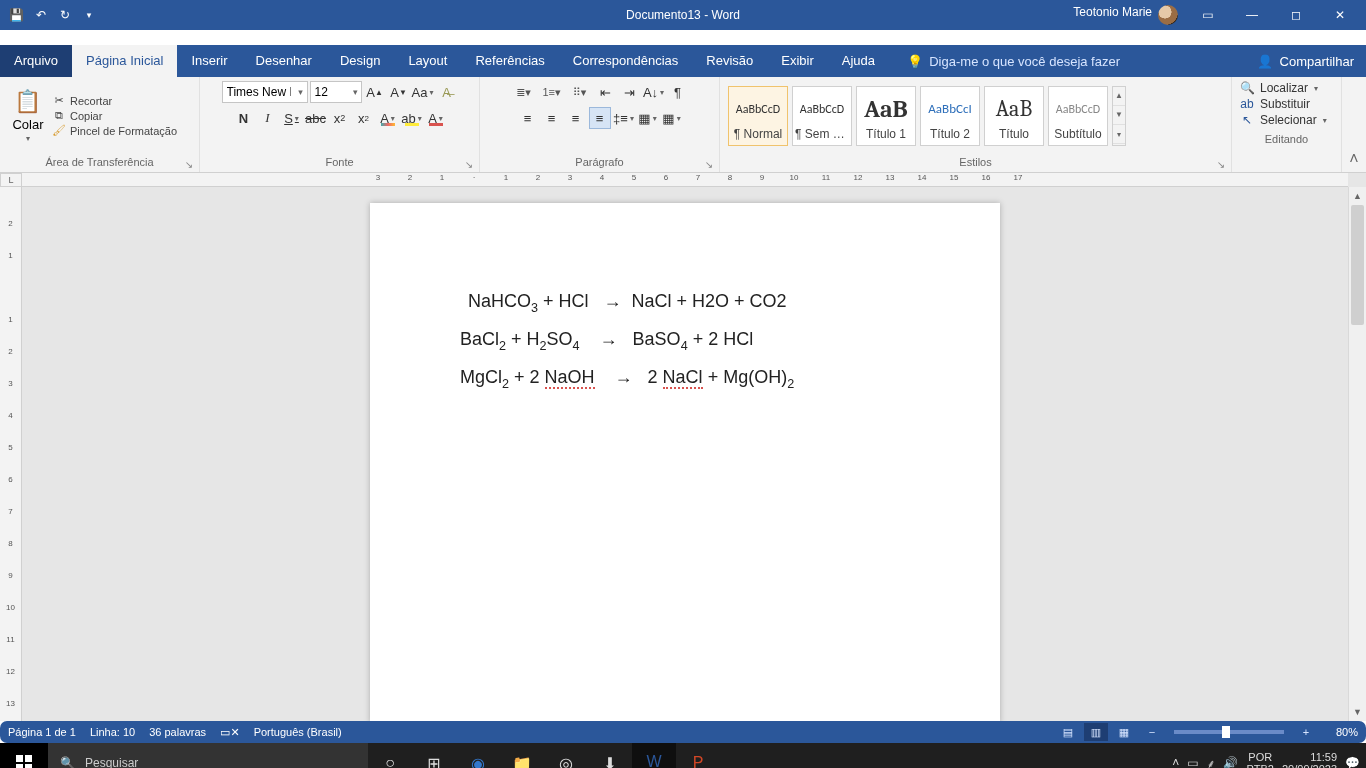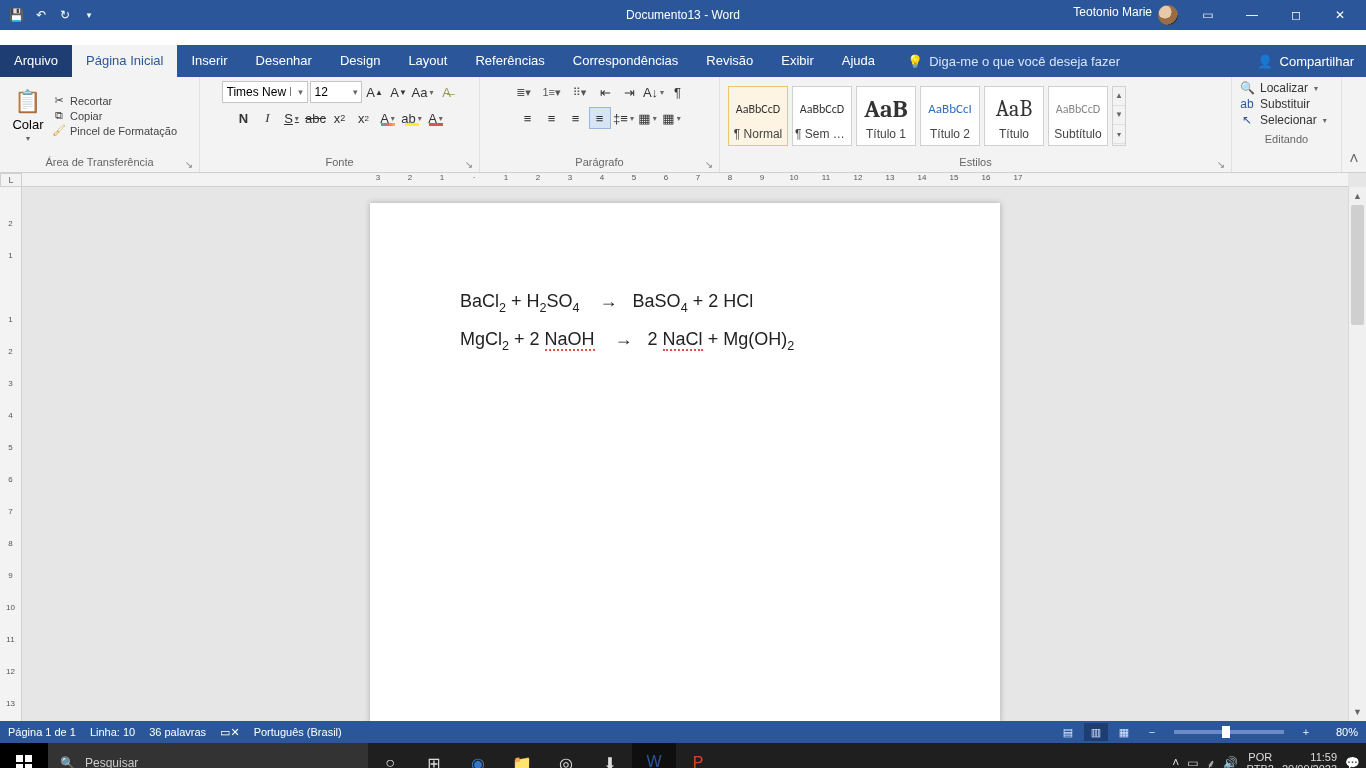--- a/index.html
+++ b/index.html
@@ -89,21 +89,21 @@
   .scroll-v .up, .scroll-v .down { height: 18px; display: flex; align-items: center; justify-content: center; font-size: 9px; color: #666; }
   .scroll-v .track { position: absolute; top: 18px; bottom: 18px; left: 0; right: 0; }
   .scroll-v .thumb { position: absolute; left: 2px; right: 2px; top: 0; height: 120px; background: #cfcfcf; border-radius: 2px; }
   .scroll-v .down { position: absolute; bottom: 0; left: 0; right: 0; }
 
   .page { position: absolute; left: 370px; top: 30px; width: 630px; height: 520px; background: #fff; box-shadow: 0 0 6px rgba(0,0,0,.25); padding: 80px 90px 40px 90px; font-family: "Times New Roman", serif; font-size: 18px; color: #222; line-height: 2.1; }
   .page .eq { white-space: nowrap; }
   .page .spell { border-bottom: 2px dotted #d9534f; }
 
   
-  .statusbar { height: 22px; background: #2B579A; color: #fff; display: flex; align-items: center; font-size: 11px; padding: 0 8px; gap: 14px; }
+  .statusbar { height: 22px; background: #2B579A; color: #fff; display: flex; align-items: center; font-size: 11px; padding: 0 8px; gap: 14px; border-radius: 7px; }
   .statusbar .right { margin-left: auto; display: flex; align-items: center; gap: 4px; }
   .statusbar .viewbtn { width: 24px; height: 18px; display: flex; align-items: center; justify-content: center; color: #d6e4ff; }
   .statusbar .viewbtn.active { background: #1e3e73; }
   .statusbar .zoom-slider { width: 110px; height: 4px; background: #6a8bc8; position: relative; margin: 0 6px; }
   .statusbar .zoom-slider .thumb { position: absolute; top: -4px; left: 48px; width: 8px; height: 12px; background: #fff; }
 
   
   .taskbar { height: 40px; background: #1f1f1f; display: flex; align-items: center; color: #fff; font-size: 12px; }
   .taskbar .start { width: 48px; height: 40px; display: flex; align-items: center; justify-content: center; font-size: 14px; background: #000; }
   .taskbar .search { flex: 0 0 320px; height: 40px; background: #333; display: flex; align-items: center; gap: 10px; padding: 0 12px; color: #ccc; }
@@ -364,20 +364,21 @@
 
   <div class="scroll-v">
     <div class="up">▲</div>
     <div class="track">
       <div class="thumb"></div>
     </div>
     <div class="down">▼</div>
   </div>
 
   <div class="page">
+    <div class="eq" style="padding-left:8px;">NaHCO<sub>3</sub> + HCl&nbsp;&nbsp;&nbsp;→&nbsp; NaCl + H2O + CO2</div>
     <div class="eq">BaCl<sub>2</sub> + H<sub>2</sub>SO<sub>4</sub>&nbsp;&nbsp;&nbsp;&nbsp;→&nbsp;&nbsp; BaSO<sub>4</sub> + 2 HCl</div>
     <div class="eq">MgCl<sub>2</sub> + 2 <span class="spell">NaOH</span>&nbsp;&nbsp;&nbsp;&nbsp;→&nbsp;&nbsp; 2 <span class="spell">NaCl</span> + Mg(OH)<sub>2</sub></div>
   </div>
 </div>
 
 <div class="statusbar">
   <span>Página 1 de 1</span>
   <span>Linha: 10</span>
   <span>36 palavras</span>
   <span>▭✕</span>

